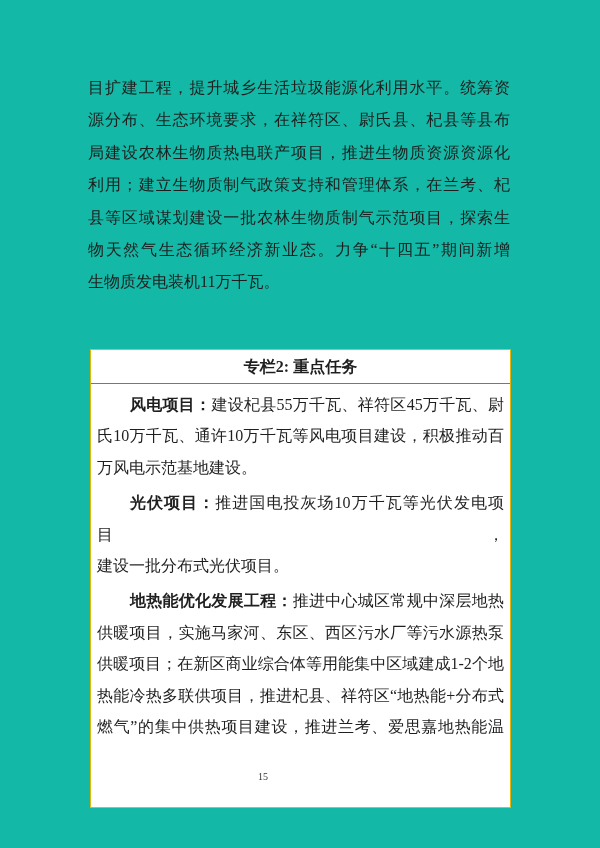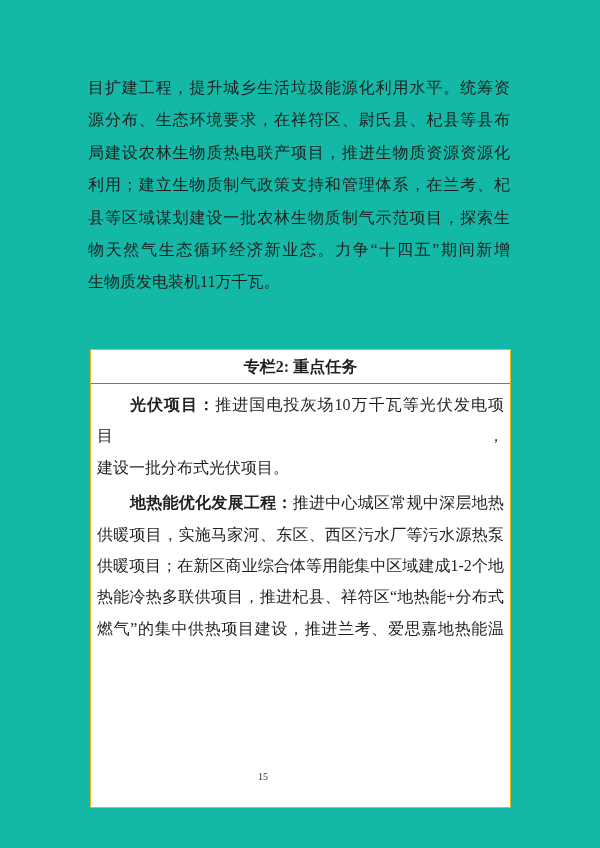--- a/index.html
+++ b/index.html
@@ -86,20 +86,25 @@
     <div class="jline">物天然气生态循环经济新业态。力争“十四五”期间新增</div>
     <div class="endline">生物质发电装机11万千瓦。</div>
   </div>
 
   <div class="panel">
     <div class="panel-header">
       <span>专栏2: 重点任务</span>
     </div>
     <div class="panel-body">
 
+      <div class="item">
+        <div class="jline first"><span class="label">风电项目：</span><span>建设杞县55万千瓦、祥符区45万千瓦、尉</span></div>
+        <div class="jline">氏10万千瓦、通许10万千瓦等风电项目建设，积极推动百</div>
+        <div class="endline">万风电示范基地建设。</div>
+      </div>
 
       <div class="item">
         <div class="jline first"><span class="label">光伏项目：</span><span>推进国电投灰场10万千瓦等光伏发电项目，</span></div>
         <div class="endline">建设一批分布式光伏项目。</div>
       </div>
 
       <div class="item">
         <div class="jline first"><span class="label">地热能优化发展工程：</span><span>推进中心城区常规中深层地热</span></div>
         <div class="jline">供暖项目，实施马家河、东区、西区污水厂等污水源热泵</div>
         <div class="jline">供暖项目；在新区商业综合体等用能集中区域建成1-2个地</div>

